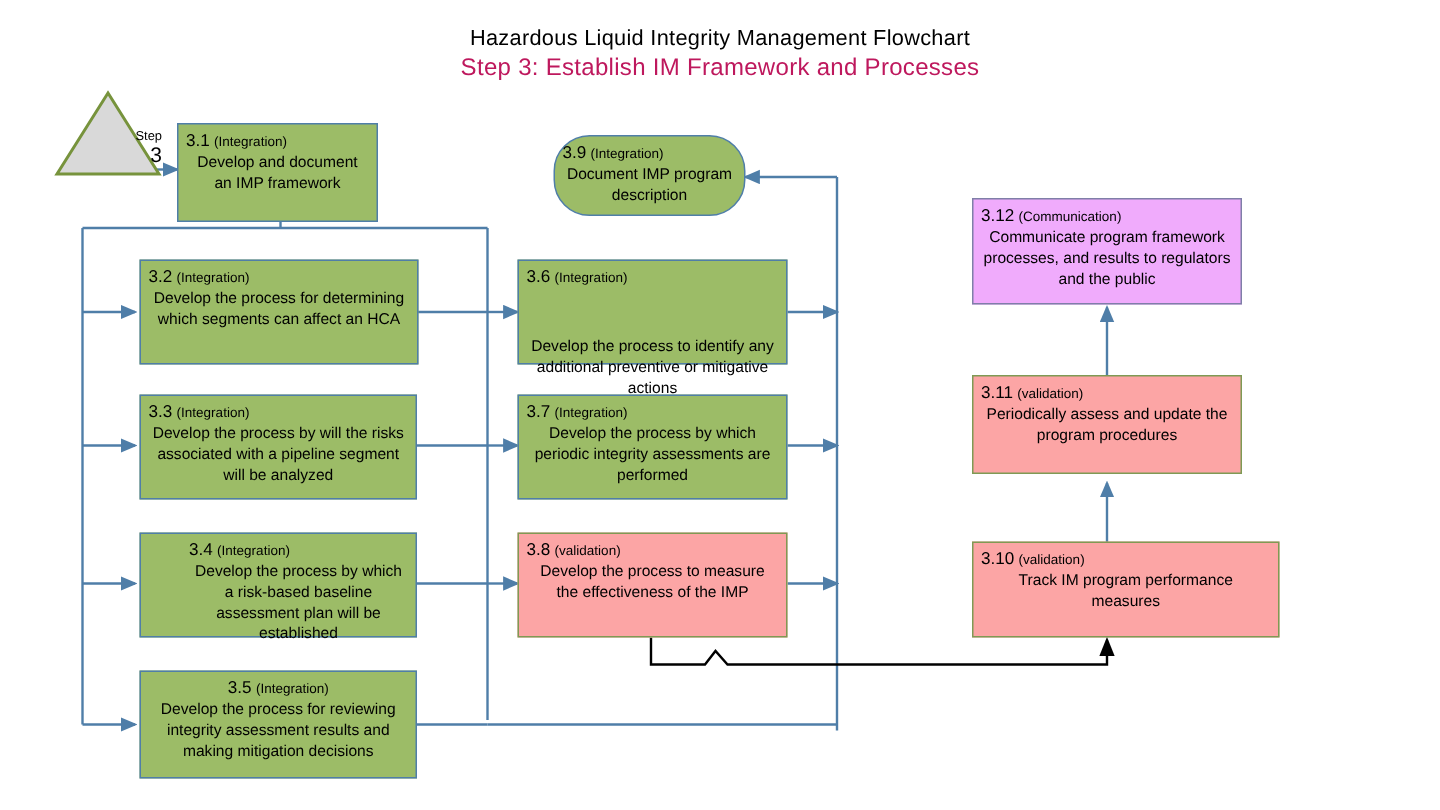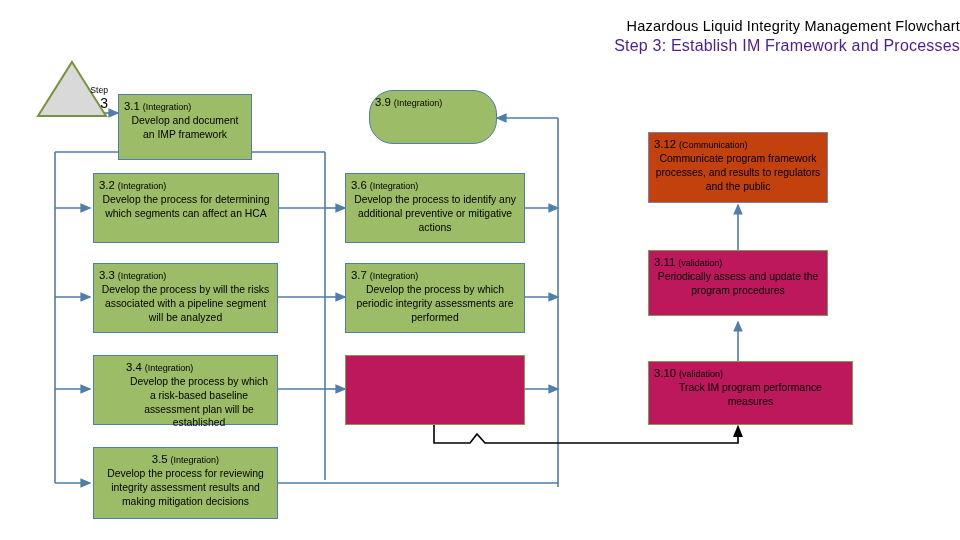--- a/index.html
+++ b/index.html
@@ -7,37 +7,37 @@
     width:960px;height:540px;
     background:#ffffff;
     font-family:"Liberation Sans", sans-serif;
     overflow:hidden;
     position:relative;
   }
   #stage{position:absolute;left:0;top:0;width:960px;height:540px;}
   #wires{position:absolute;left:0;top:0;width:960px;height:540px;}
 
   .title-block{
-    position:absolute;left:0;top:18px;width:960px;text-align:right;
+    position:absolute;left:0;top:18px;width:960px;text-align:center;
     line-height:1.12;
   }
   .title-line1{font-size:14.5px;color:#000;letter-spacing:.2px;}
-  .title-line2{font-size:16px;color:#4c1d95;letter-spacing:.2px;margin-top:3px;}
+  .title-line2{font-size:16px;color:#be185d;letter-spacing:.2px;margin-top:3px;}
 
   .node{
     position:absolute;
     box-sizing:border-box;
     border:1.4px solid #4F7EA8;
     display:flex;flex-direction:column;justify-content:flex-start;
     padding:4px 5px 3px 5px;
     font-size:10.4px;color:#000;line-height:1.32;
   }
   .node.green{background:#9CBC67;}
-  .node.yellow{background:#be185d;border-color:#7F9A54;}
-  .node.orange{background:#c2410c;border-color:#7F7FA8;}
+  .node.yellow{background:#fca5a5;border-color:#7F9A54;}
+  .node.orange{background:#f0abfc;border-color:#7F7FA8;}
 
   .head{text-align:left;white-space:nowrap;}
   .head .num{font-size:11.4px;}
   .head .tag{font-size:9px;}
   .body{text-align:center;flex:1;padding:0 1px;}
 
   .tri{
     position:absolute;left:36px;top:60px;width:72px;height:58px;
   }
   .tri svg{display:block;}
@@ -112,21 +112,21 @@
   </svg>
 
   <div class="tri">
     <svg width="72" height="58" viewBox="0 0 72 58">
       <polygon points="36,2 70,56 2,56" fill="#D9D9D9" stroke="#77933C" stroke-width="2"></polygon>
     </svg>
     <div class="tlabel t-step">Step</div>
     <div class="tlabel t-num">3</div>
   </div>
 
-  <div class="node green" style="left:118px;top:82px;width:134px;height:66px;margin-top:12px;">
+  <div class="node green" style="left:118px;top:82px;width:134px;height:66px;">
     <div class="head">
       <span class="num">3.1</span>
       <span class="tag">(Integration)</span>
     </div>
     <div class="body">Develop and document an IMP framework</div>
   </div>
 
   <div class="node green" style="left:93px;top:173px;width:186px;height:70px;">
     <div class="head">
       <span class="num">3.2</span>
@@ -152,44 +152,50 @@
   </div>
 
   <div class="node green" style="left:93px;top:447px;width:185px;height:72px;align-items:center;">
     <div class="head">
       <span class="num">3.5</span>
       <span class="tag">(Integration)</span>
     </div>
     <div class="body">Develop the process for reviewing integrity assessment results and making mitigation decisions</div>
   </div>
 
-  <div class="node green" style="left:345px;top:173px;width:180px;height:70px;">
+  <div class="node green" style="left:345px;top:173px;width:180px;height:70px;gap:32px;">
     <div class="head">
       <span class="num">3.6</span>
       <span class="tag">(Integration)</span>
     </div>
     <div class="body">Develop the process to identify any additional preventive or mitigative actions</div>
   </div>
 
   <div class="node green" style="left:345px;top:263px;width:180px;height:70px;">
     <div class="head">
       <span class="num">3.7</span>
       <span class="tag">(Integration)</span>
     </div>
     <div class="body">Develop the process by which periodic integrity assessments are performed</div>
   </div>
 
   <div class="node yellow" style="left:345px;top:355px;width:180px;height:70px;">
+    <div class="head">
+      <span class="num">3.8</span>
+      <span class="tag">(validation)</span>
+    </div>
+    <div class="body">Develop the process to measure the effectiveness of the IMP</div>
   </div>
 
   <div class="node green" style="left:369px;top:90px;width:128px;height:54px;border-radius:24px;">
     <div class="head">
       <span class="num">3.9</span>
       <span class="tag">(Integration)</span>
     </div>
+    <div class="body">Document IMP program description</div>
   </div>
 
   <div class="node yellow" style="left:648px;top:361px;width:205px;height:64px;">
     <div class="head">
       <span class="num">3.10</span>
       <span class="tag">(validation)</span>
     </div>
     <div class="body">Track IM program performance measures</div>
   </div>
 

